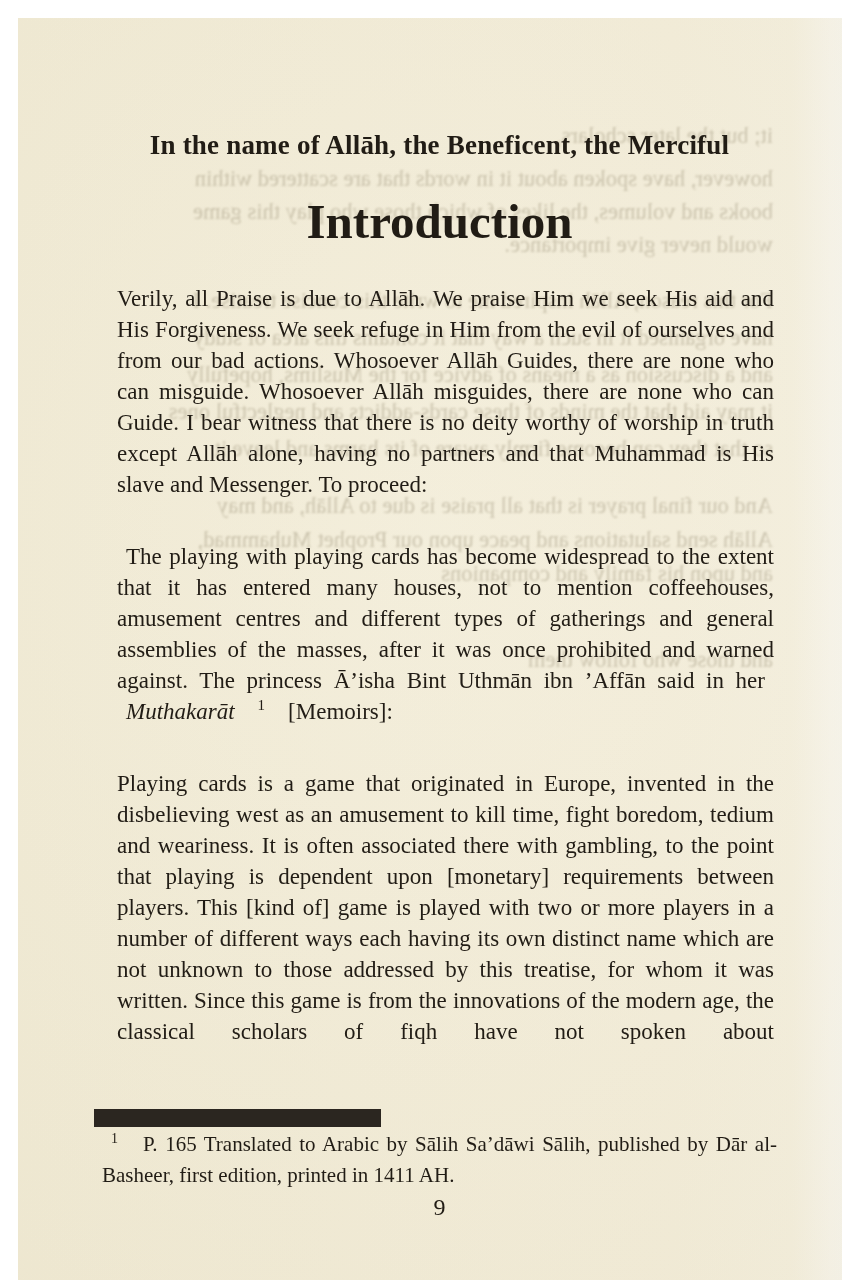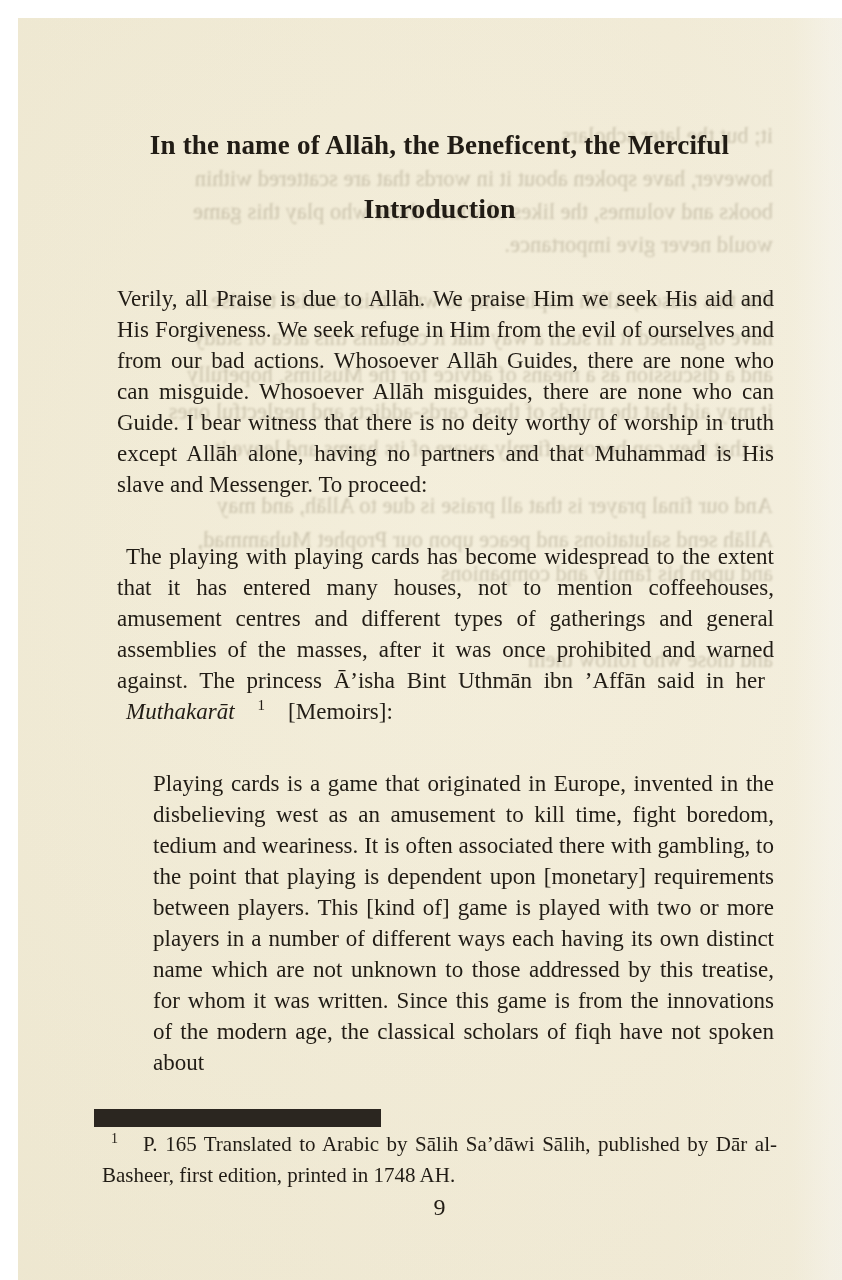--- a/index.html
+++ b/index.html
@@ -42,33 +42,33 @@
     top: 103px; left: 75px; width: 693px;
     text-align: center;
     font-size: 27px; font-weight: bold;
     letter-spacing: 0.2px;
     z-index: 2;
   }
   .title {
     position: absolute;
     top: 166px; left: 75px; width: 693px;
     text-align: center;
-    font-size: 28px; font-weight: bold;
+    font-size: 49px; font-weight: bold;
     z-index: 2;
   }
 
   .body {
     position: absolute;
     top: 247px; left: 81px; width: 693px;
     font-size: 23px; line-height: 31px;
     text-align: justify;
     z-index: 2;
   }
   .body p { margin: 0 0 23px 0; }
-  .body p.cont { text-align-last: justify; margin-left: 36px; }
+  .body p.cont { text-align-last: justify; }
   .fnref {
     font-size: 15px;
     vertical-align: super; line-height: 0;
     margin: 0 5px;
   }
   em { }
 
   .fnrule {
     position: absolute;
     top: 1091px; left: 76px;
@@ -120,17 +120,17 @@
   <h2 class="bismillah">In the name of Allāh, the Beneficent, the Merciful</h2>
   <h1 class="title">Introduction</h1>
 
   <main class="body">
     <p>Verily, all Praise is due to Allāh. We praise Him we seek His aid and His Forgiveness. We seek refuge in Him from the evil of ourselves and from our bad actions. Whosoever Allāh Guides, there are none who can misguide. Whosoever Allāh misguides, there are none who can Guide. I bear witness that there is no deity worthy of worship in truth except Allāh alone, having no partners and that Muhammad is His slave and Messenger. To proceed:</p>
     <p><span>The playing with playing cards has become widespread to the extent that it has entered many houses, not to mention coffeehouses, amusement centres and different types of gatherings and general assemblies of the masses, after it was once prohibited and warned against. The princess Ā’isha Bint Uthmān ibn ’Affān said in her</span> <em>Muthakarāt</em><sup class="fnref">1</sup><span>[Memoirs]:</span></p>
     <p class="cont">Playing cards is a game that originated in Europe, invented in the disbelieving west as an amusement to kill time, fight boredom, tedium and weariness. It is often associated there with gambling, to the point that playing is dependent upon [monetary] requirements between players. This [kind of] game is played with two or more players in a number of different ways each having its own distinct name which are not unknown to those addressed by this treatise, for whom it was written. Since this game is from the innovations of the modern age, the classical scholars of fiqh have not spoken about</p>
   </main>
 
   <div class="fnrule"></div>
-  <p class="footnote"><sup class="fnmark">1</sup><span>P. 165 Translated to Arabic by Sālih Sa’dāwi Sālih, published by Dār al-Basheer, first edition, printed in 1748 AH.</span></p>
+  <p class="footnote"><sup class="fnmark">1</sup><span>P. 165 Translated to Arabic by Sālih Sa’dāwi Sālih, published by Dār al-Basheer, first edition, printed in 1411 AH.</span></p>
 
   <div class="pagenum">9</div>
 
 </div>
 
 </body></html>

